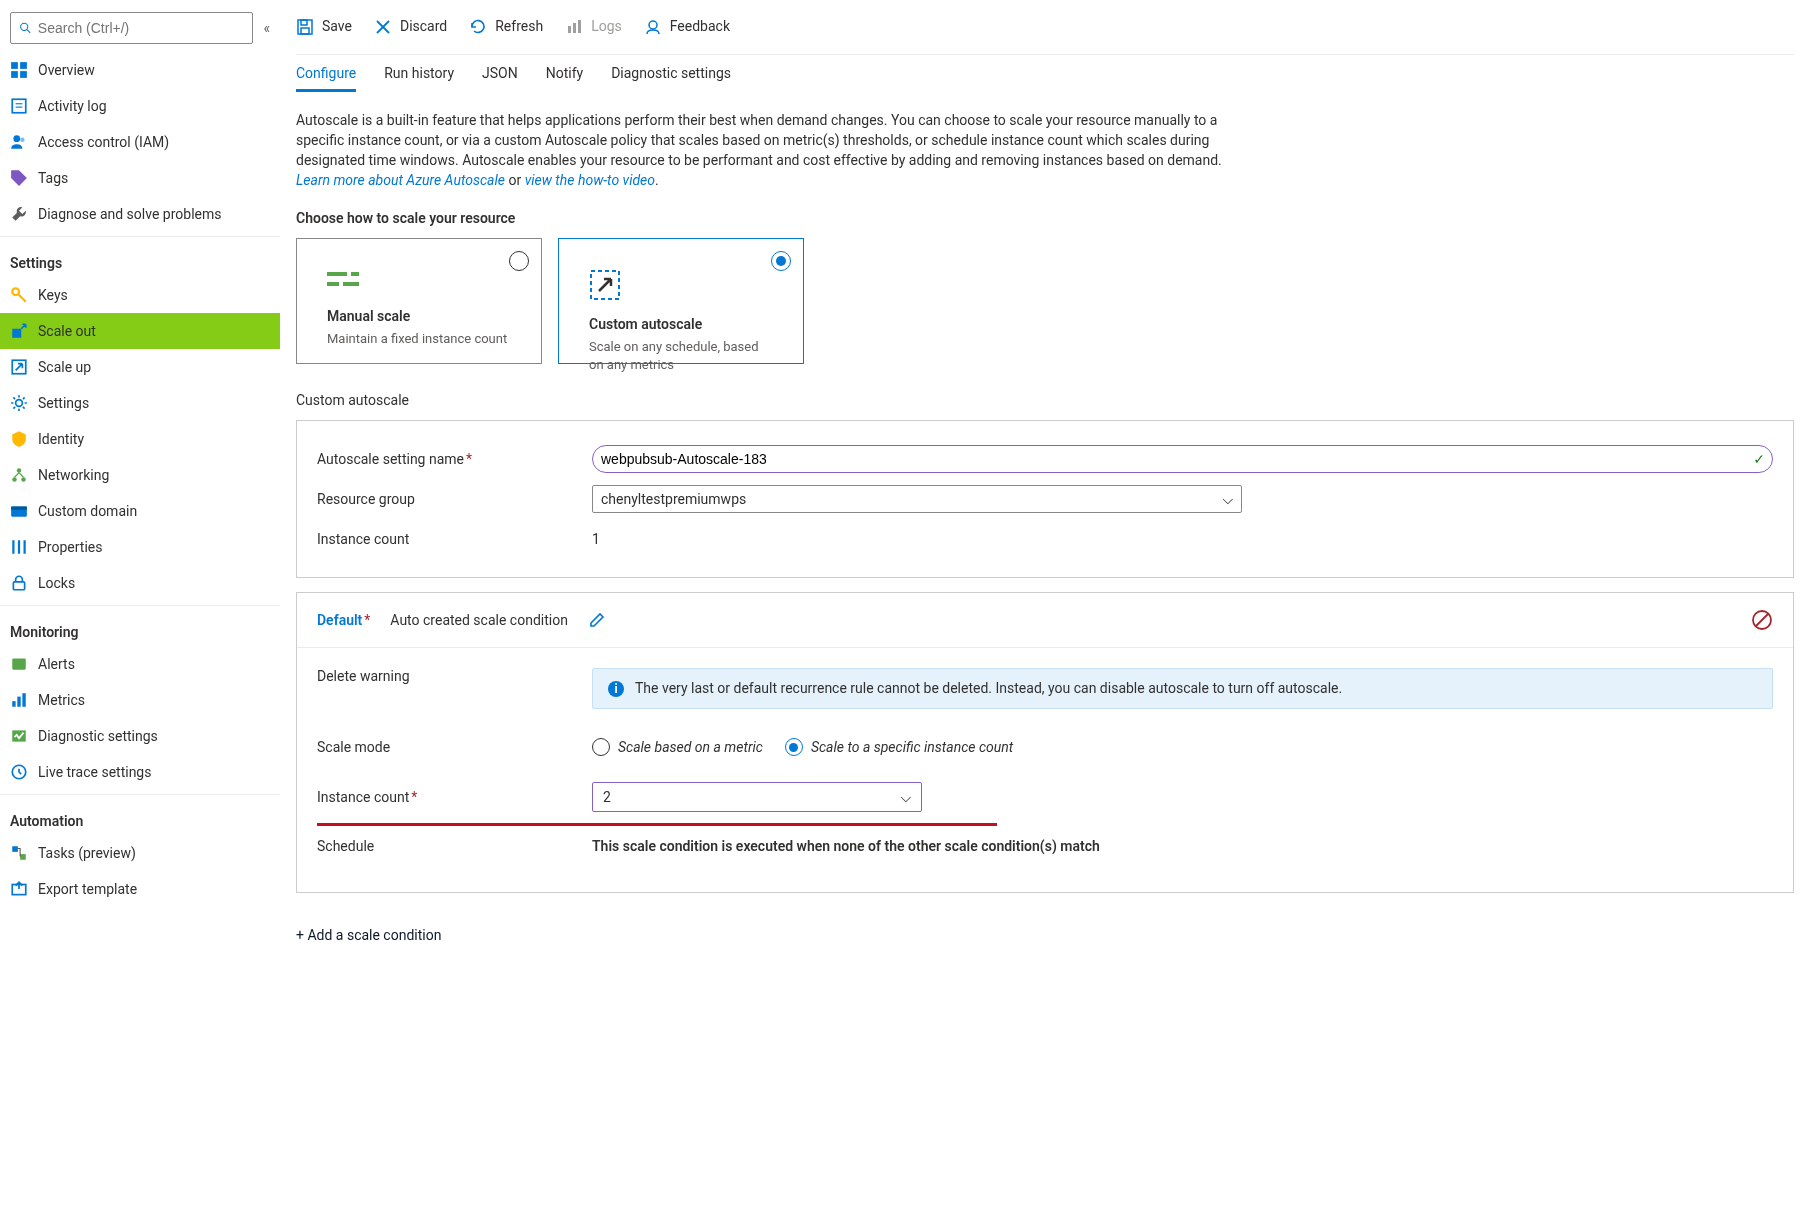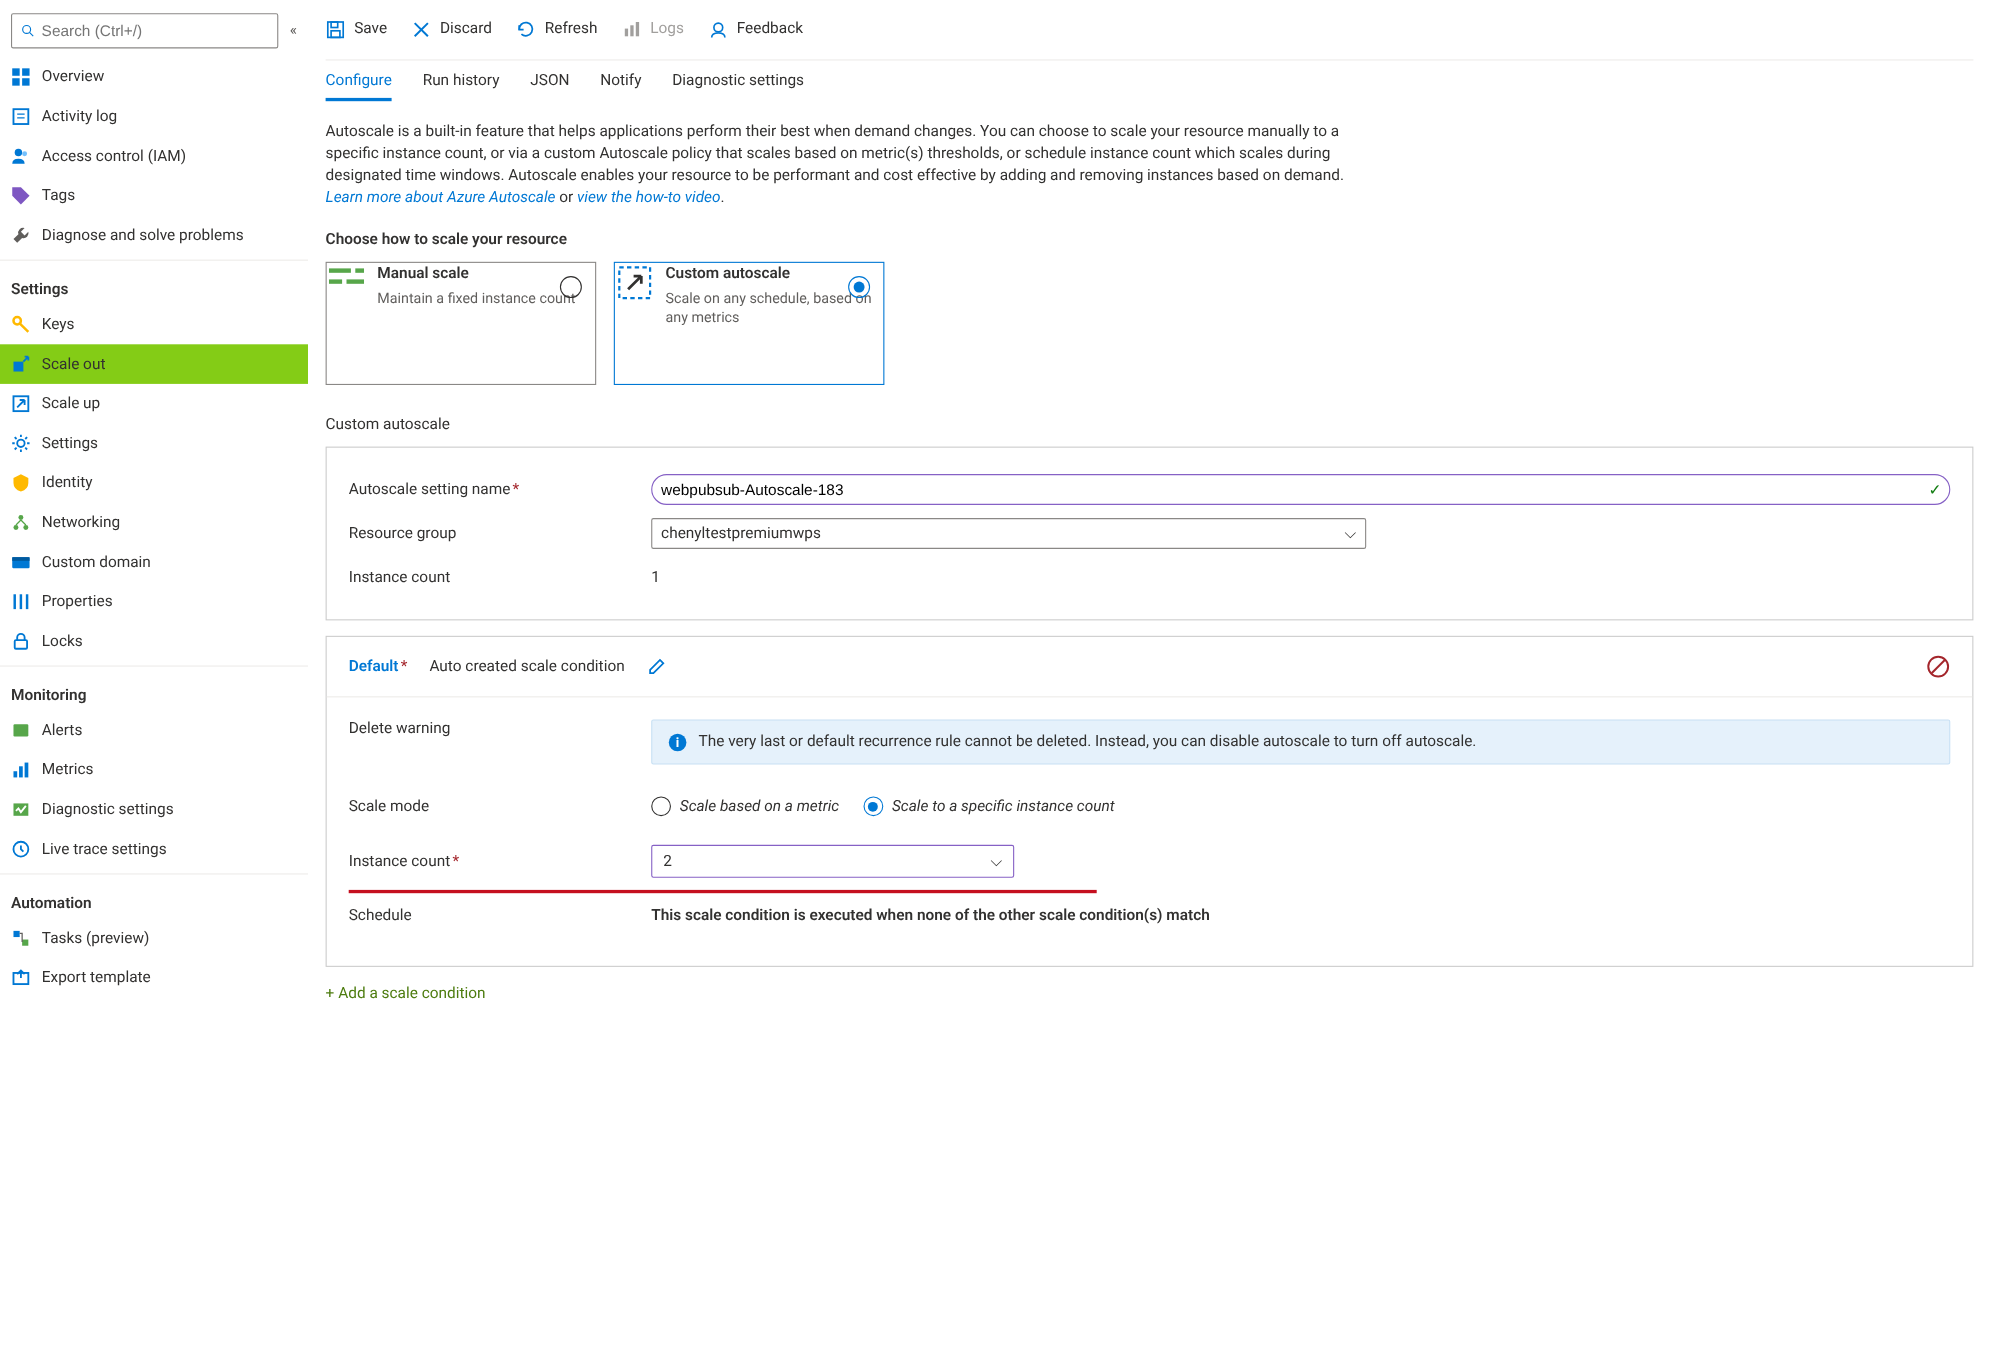--- a/index.html
+++ b/index.html
@@ -64,23 +64,23 @@
   .tbtn.disabled { color: #a19f9d; cursor: default; }
   .tbtn svg { width: 18px; height: 18px; }
   .tabs { display: flex; gap: 28px; margin-top: 4px; margin-bottom: 18px; }
   .tab { padding-bottom: 8px; cursor: pointer; color: #323130; }
   .tab.active { color: #0078d4; border-bottom: 3px solid #0078d4; font-weight: 400; }
   .desc { color: #323130; line-height: 20px; margin-bottom: 20px; max-width: 960px; }
   .desc a { color: #0078d4; text-decoration: none; font-style: italic; }
   .subhead { font-weight: 600; margin-bottom: 12px; }
   .cards { display: flex; gap: 16px; margin-bottom: 28px; }
   .card {
-    width: 246px; height: 112px; border: 1px solid #8a8886;
-    padding: 2px; position: relative; cursor: pointer;
-    display: flex; gap: 12px;
+    width: 246px; height: 126px; border: 1px solid #8a8886;
+    padding: 30px; position: relative; cursor: pointer;
+    display: flex; gap: 12px; flex-direction: column;
   }
   .card.selected { border: 1px solid #0078d4; }
   .card .radio {
     position: absolute; top: 12px; right: 12px;
     width: 20px; height: 20px; border: 1px solid #323130; border-radius: 50%;
     display:flex; align-items:center; justify-content:center;
   }
   .card.selected .radio { border-color: #0078d4; }
   .card.selected .radio::after { content:""; width:10px; height:10px; background:#0078d4; border-radius:50%; }
   .card .cic { width: 32px; flex-shrink:0; }
@@ -118,21 +118,21 @@
   .infobox svg { width:18px; height:18px; flex-shrink:0; margin-top:1px; }
   .radiogroup { display:flex; gap:22px; align-items:center;font-style:italic; }
   .radio2 { width:18px; height:18px; border:1px solid #323130; border-radius:50%; display:flex; align-items:center; justify-content:center; }
   .radio2.on { border-color:#0078d4; }
   .radio2.on::after { content:""; width:9px; height:9px; background:#0078d4; border-radius:50%; }
   .selbox2 {
     width: 330px; height: 30px; border: 1px solid #8661c5; border-radius:2px;
     display:flex; align-items:center; justify-content:space-between; padding:0 10px;
   }
   .redline { height:3px; background:#c50f1f; margin: 0 -20px; }
-  .addlink { color:#4d7c0f; cursor:pointer; margin-top: 4px; display:inline-block; }
+  .addlink { color:#0f172a; cursor:pointer; margin-top: 22px; display:inline-block; }
   .checkwrap { display:flex; align-items:center; }
 </style>
 </head>
 <body>
 
 <nav class="sidebar">
   <div class="search-wrap">
     <div class="search">
       <svg viewBox="0 0 16 16">
           <circle cx="6.5" cy="6.5" r="4.5" fill="none" stroke="#0078d4" stroke-width="1.3"></circle>

